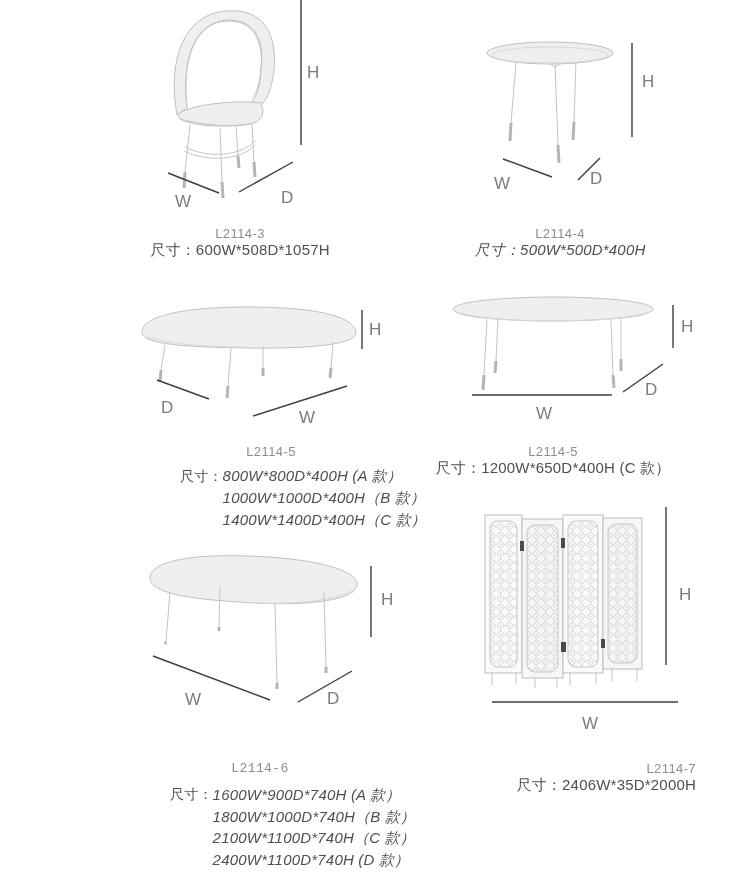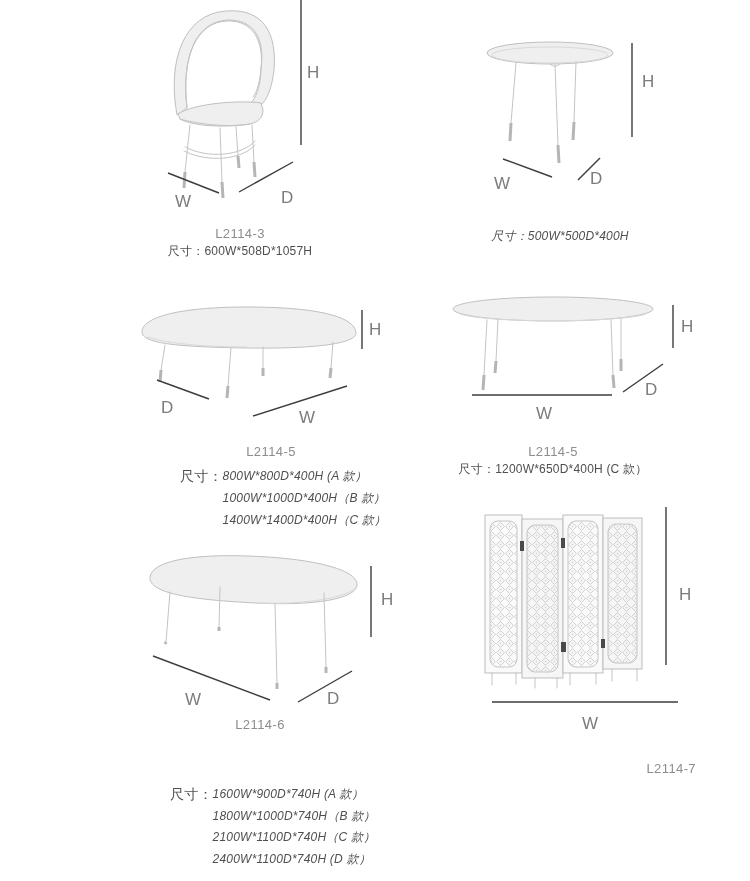--- a/index.html
+++ b/index.html
@@ -10,21 +10,21 @@
   .sketch{position:absolute;}
   .dim-label{
     position:absolute;font-size:17px;color:#7c7c7c;line-height:1;
     letter-spacing:.5px;
   }
   .caption{position:absolute;text-align:center;}
   .caption .code{
     font-size:13px;color:#8d8d8d;letter-spacing:.4px;
   }
   .sizeline{
-    font-size:12px;color:#4f4f4f;letter-spacing:.2px;white-space:nowrap;
+    font-size:15px;color:#4f4f4f;letter-spacing:.2px;white-space:nowrap;
   }
   .sizes-block{position:absolute;display:flex;align-items:flex-start;}
   .sizes-block .prefix{font-size:14px;color:#4f4f4f;white-space:nowrap;}
   .sizes-block .lines{display:flex;flex-direction:column;font-style:italic;}
   .r2 .sizeline{line-height:22px;}
   .r3 .sizeline{line-height:21.5px;}
   .single .sizeline{display:inline;}
   svg .dim{stroke:#3d3d3d;stroke-width:1.4;fill:none;}
   svg .sk{stroke:#c4c4c4;stroke-width:1;fill:none;stroke-linecap:round;}
   svg .sk-light{stroke:#d9d9d9;stroke-width:1;fill:none;}
@@ -79,20 +79,21 @@
   </svg>
   <div class="dim-label" style="left:642px;top:73px;">H</div>
   <div class="dim-label" style="left:494px;top:175px;">W</div>
   <div class="dim-label" style="left:590px;top:170px;">D</div>
 
   <div class="caption single" style="left:115px;top:226px;width:250px;">
     <div class="code">L2114-3</div>
     <div class="sizeline" style="margin-top:9px;"><span>尺寸：</span><span>600W*508D*1057H</span></div>
   </div>
   <div class="caption single" style="left:435px;top:226px;width:250px;">
+    <div class="code">L2114-4</div>
     <div class="sizeline" style="font-style:italic;"><span>尺寸：</span><span>500W*500D*400H</span></div>
   </div>
 
   <svg class="sketch" style="left:135px;top:290px;" width="250" height="140" viewBox="0 0 250 140">
     <path class="fillsoft" d="M7,42 C7,27 45,17 112,17 C180,17 220,26 221,43 C221,53 185,59 112,58 C40,57 7,53 7,42 Z"></path>
     <path class="sk-light" d="M12,47 C35,54 72,57 112,57"></path>
     <path class="sk" d="M30,55 L26,80"></path>
       <line class="foot" x1="26" y1="80" x2="25" y2="92"></line>
     <path class="sk" d="M96,58 L93,96"></path>
       <line class="foot" x1="93" y1="96" x2="92" y2="108"></line>
@@ -194,29 +195,30 @@
     <rect class="hinge" x="101" y="43" width="4" height="10"></rect>
     <rect class="hinge" x="101" y="147" width="5" height="10"></rect>
     <rect class="hinge" x="141" y="144" width="4" height="9"></rect>
 
     <line class="dim" x1="206" y1="12" x2="206" y2="170"></line>
     <line class="dim" x1="32" y1="207" x2="218" y2="207"></line>
   </svg>
   <div class="dim-label" style="left:679px;top:586px;">H</div>
   <div class="dim-label" style="left:582px;top:715px;">W</div>
 
-  <div class="caption" style="left:135px;top:717px;width:250px;">
+  <div class="caption" style="left:135px;top:761px;width:250px;font-family:Liberation Mono, monospace;">
     <div class="code">L2114-6</div>
   </div>
   <div class="sizes-block r3" style="left:170px;top:784px;">
     <span class="prefix sizeline">尺寸：</span>
     <div class="lines">
       <div class="sizeline">1600W*900D*740H (A 款）</div>
       <div class="sizeline">1800W*1000D*740H（B 款）</div>
       <div class="sizeline">2100W*1100D*740H（C 款）</div>
       <div class="sizeline">2400W*1100D*740H (D 款）</div>
     </div>
   </div>
   <div class="caption single" style="left:446px;top:761px;width:250px;text-align:right;">
     <div class="code">L2114-7</div>
+    <div class="sizeline" style="margin-top:9px;"><span>尺寸：</span><span>2406W*35D*2000H</span></div>
   </div>
 
 </div>
 
 </body></html>

